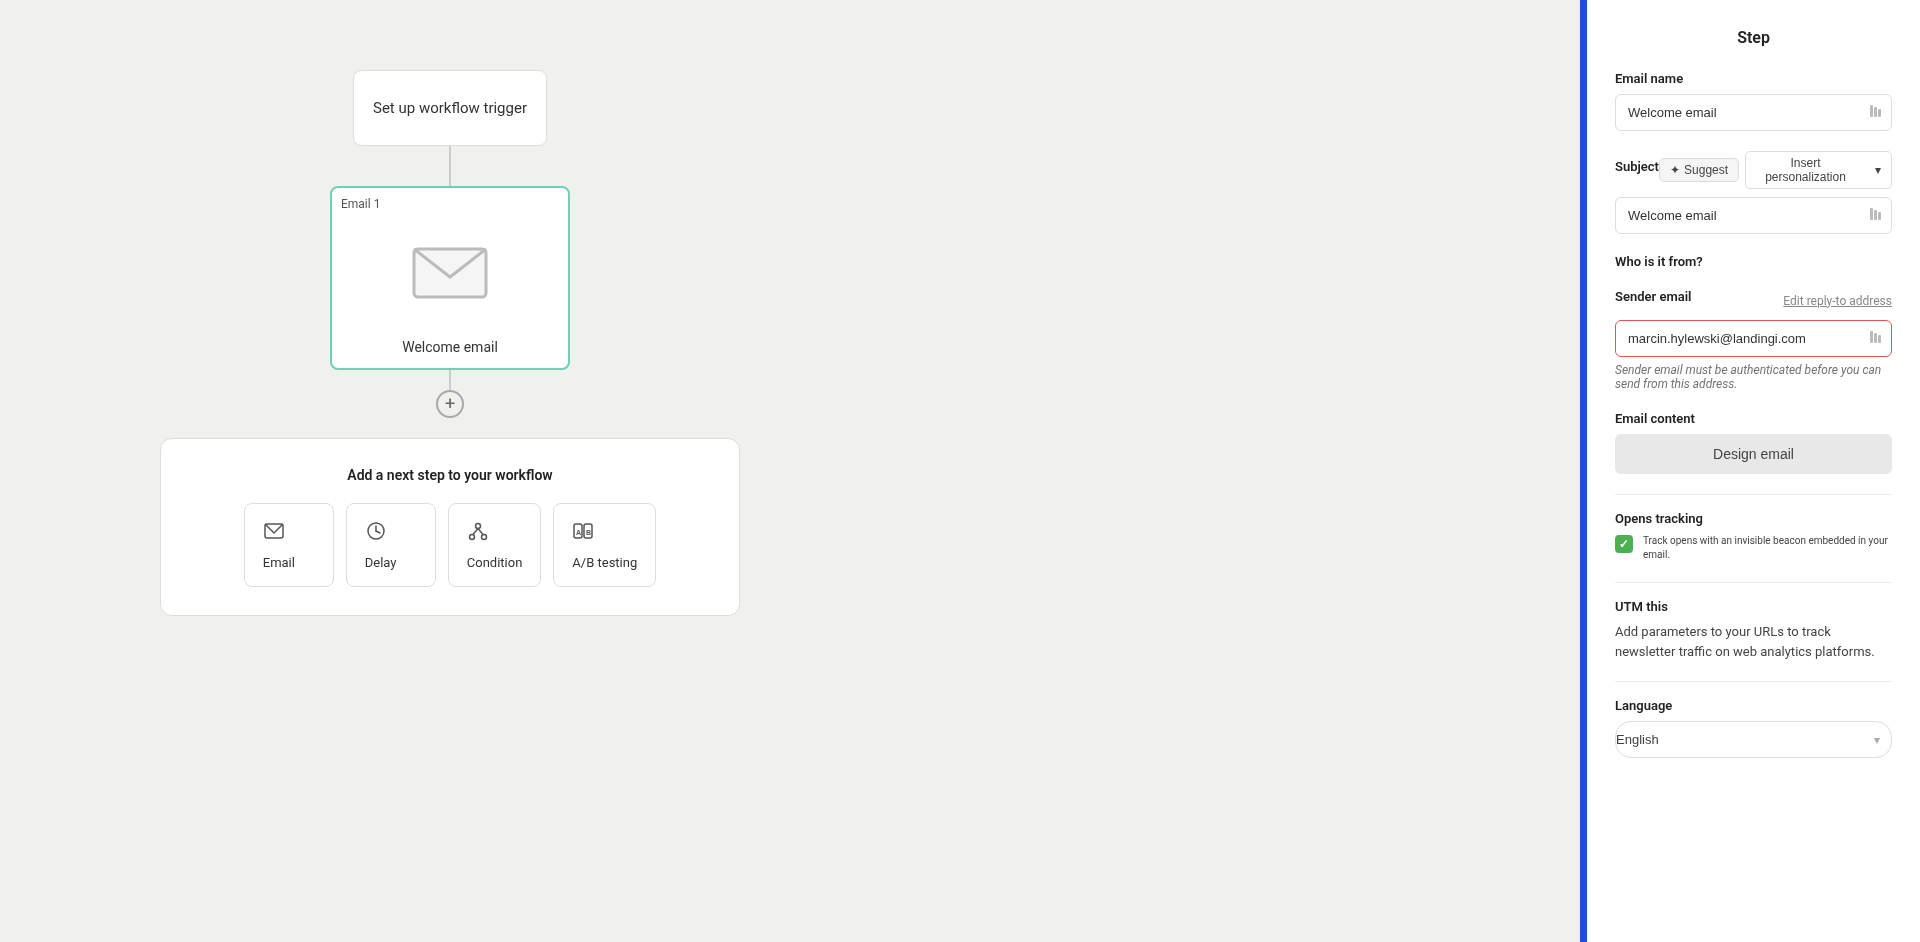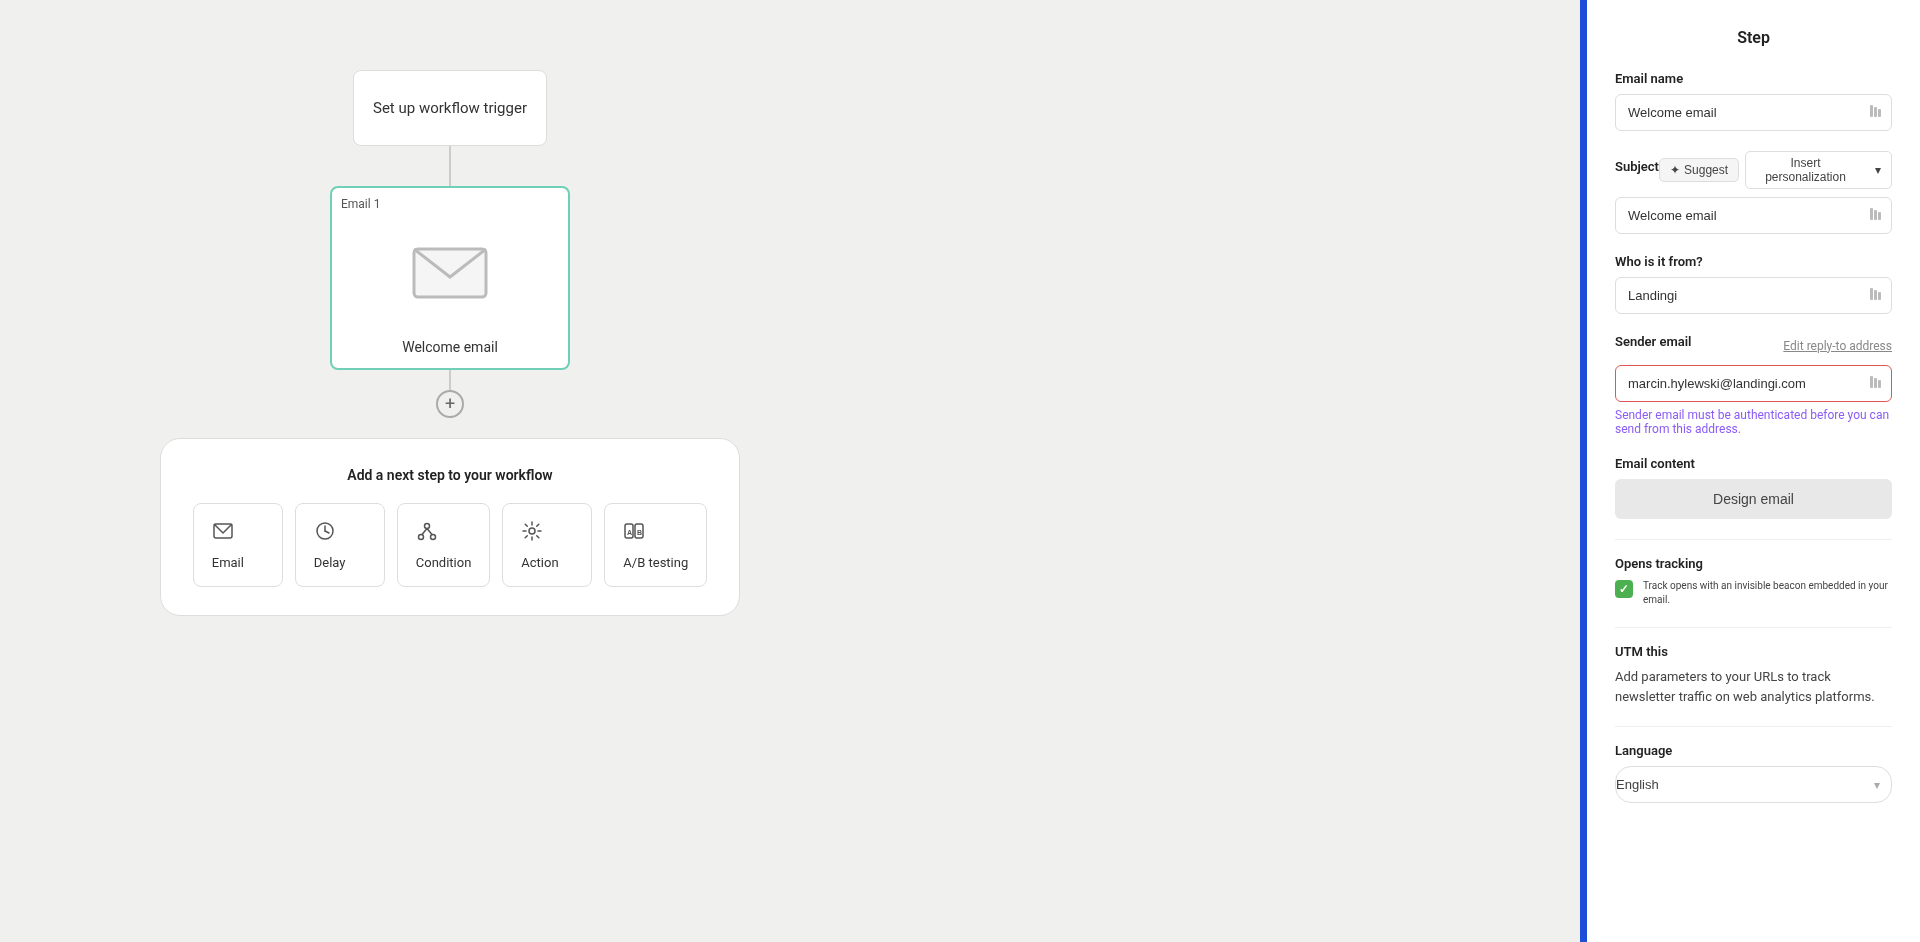--- a/index.html
+++ b/index.html
@@ -114,21 +114,21 @@
       cursor: pointer;
       font-size: 18px;
       color: #666;
       line-height: 1;
     }
 
     
     .next-step-panel {
       background: #fff;
       border: 1px solid #ddd;
-      border-radius: 20px;
+      border-radius: 12px;
       padding: 28px 24px;
       width: 580px;
       margin-top: 20px;
     }
 
     .next-step-title {
       font-size: 14px;
       font-weight: 600;
       color: #222;
       text-align: center;
@@ -250,22 +250,23 @@
     }
 
     .subject-controls {
       display: flex;
       gap: 6px;
       align-items: center;
     }
 
     .error-text {
       font-size: 12px;
-      color: #8b5cf6;
+      color: #737373;
       margin-top: 6px;
+      font-style: italic;
     }
 
     .edit-reply-link {
       font-size: 12px;
       color: #888;
       text-decoration: underline;
       cursor: pointer;
     }
 
     .design-email-btn {
@@ -420,29 +421,20 @@
               <circle cx="11" cy="6" r="2.5" stroke="#555" stroke-width="1.5" fill="none"></circle>
               <circle cx="5" cy="17" r="2.5" stroke="#555" stroke-width="1.5" fill="none"></circle>
               <circle cx="17" cy="17" r="2.5" stroke="#555" stroke-width="1.5" fill="none"></circle>
               <line x1="11" y1="8.5" x2="6" y2="14.5" stroke="#555" stroke-width="1.5"></line>
               <line x1="11" y1="8.5" x2="16" y2="14.5" stroke="#555" stroke-width="1.5"></line>
             </svg>
           </span>
           <span>Condition</span>
         </div>
 
-        <div class="step-option">
-          <span class="step-option-icon">
-            <svg width="22" height="22" viewBox="0 0 22 22" fill="none" xmlns="http://www.w3.org/2000/svg">
-              <circle cx="11" cy="11" r="3" stroke="#555" stroke-width="1.5" fill="none"></circle>
-              <path d="M11 2v3M11 17v3M2 11h3M17 11h3M4.2 4.2l2.1 2.1M15.7 15.7l2.1 2.1M4.2 17.8l2.1-2.1M15.7 6.3l2.1-2.1" stroke="#555" stroke-width="1.5" stroke-linecap="round"></path>
-            </svg>
-          </span>
-          <span>Action</span>
-        </div>
 
         <div class="step-option">
           <span class="step-option-icon">
             <svg width="22" height="22" viewBox="0 0 22 22" fill="none" xmlns="http://www.w3.org/2000/svg">
               <rect x="2" y="4" width="8" height="14" rx="2" stroke="#555" stroke-width="1.5" fill="none"></rect>
               <rect x="12" y="4" width="8" height="14" rx="2" stroke="#555" stroke-width="1.5" fill="none"></rect>
               <text x="4" y="15" font-size="7" fill="#555" font-family="sans-serif" font-weight="bold">A</text>
               <text x="14" y="15" font-size="7" fill="#555" font-family="sans-serif" font-weight="bold">B</text>
             </svg>
           </span>
@@ -494,30 +486,20 @@
           <rect x="2" y="1" width="3" height="12" rx="1" fill="#bbb"></rect>
           <rect x="6" y="3" width="3" height="10" rx="1" fill="#bbb"></rect>
           <rect x="10" y="5" width="3" height="8" rx="1" fill="#bbb"></rect>
         </svg>
       </span>
     </div>
   </div>
 
   <div class="field-group">
     <div class="field-label">Who is it from?</div>
-    <div class="input-wrapper">
-      <input class="field-input" type="text" value="Landingi" style="">
-      <span class="input-icon">
-        <svg width="14" height="14" viewBox="0 0 14 14" fill="none" xmlns="http://www.w3.org/2000/svg">
-          <rect x="2" y="1" width="3" height="12" rx="1" fill="#bbb"></rect>
-          <rect x="6" y="3" width="3" height="10" rx="1" fill="#bbb"></rect>
-          <rect x="10" y="5" width="3" height="8" rx="1" fill="#bbb"></rect>
-        </svg>
-      </span>
-    </div>
   </div>
 
   <div class="field-group">
     <div class="field-label-row">
       <span class="field-label">Sender email</span>
       <span class="edit-reply-link">Edit reply-to address</span>
     </div>
     <div class="input-wrapper">
       <input class="field-input" type="text" value="marcin.hylewski@landingi.com" style="border-color: rgb(224, 85, 85);">
       <span class="input-icon">

